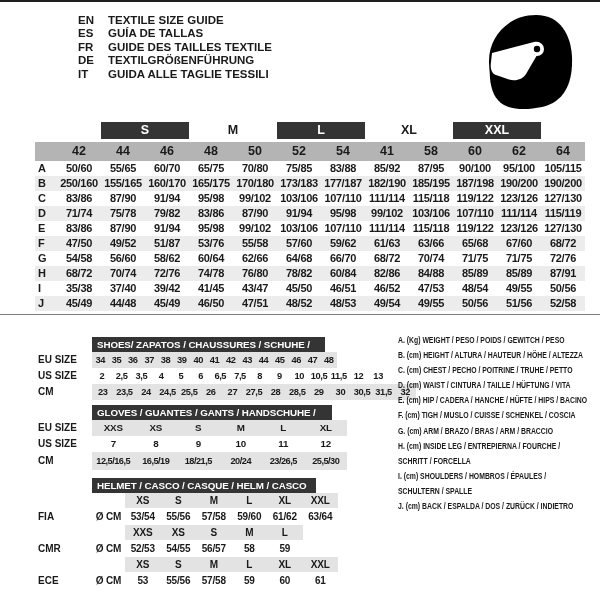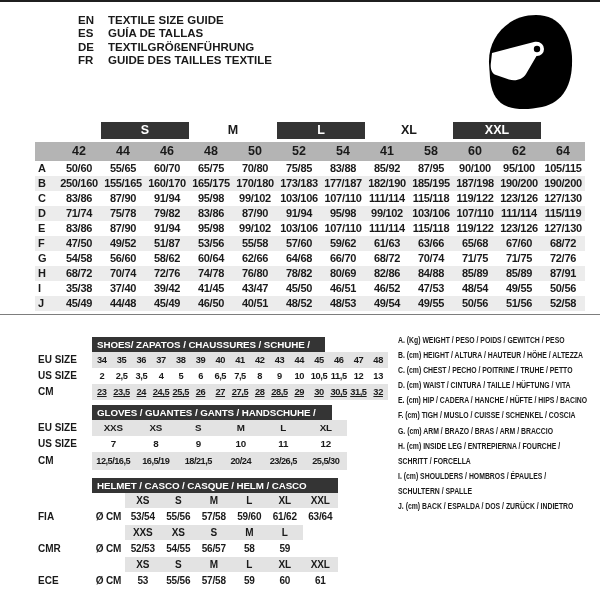--- a/index.html
+++ b/index.html
@@ -65,26 +65,30 @@
 <div class="langs" id="langs">
     <div class="lang-row">
       <div class="lang-code">EN</div>
       <div class="lang-text">TEXTILE SIZE GUIDE</div>
     </div>
     <div class="lang-row">
       <div class="lang-code">ES</div>
       <div class="lang-text">GUÍA DE TALLAS</div>
     </div>
     <div class="lang-row">
+      <div class="lang-code">FR</div>
+      <div class="lang-text">GUIDE DES TAILLES TEXTILE</div>
+    </div>
+    <div class="lang-row">
       <div class="lang-code">DE</div>
       <div class="lang-text">TEXTILGRÖßENFÜHRUNG</div>
     </div>
     <div class="lang-row">
-      <div class="lang-code">FR</div>
-      <div class="lang-text">GUIDE DES TAILLES TEXTILE</div>
+      <div class="lang-code">IT</div>
+      <div class="lang-text">GUIDA ALLE TAGLIE TESSILI</div>
     </div>
   </div>
 
 <div class="helmet-box">
   <svg viewBox="0 0 92 100" width="92" height="100" aria-hidden="true">
     <path d="M54 3 C79 3 89 24 90 45 C91 70 83 90 60 95 C46 98 31 98 22 93 C13 88 9 78 8 66 L7 51 C6 25 26 3 54 3 Z" fill="#000000"></path>
     <path d="M10 41 L52 30 C58 28.5 61 33 58 38 L44 62 C40.5 67.5 33.5 69.5 27 67.5 L14 63 C9.5 61.5 8 56 9 50 Z" fill="#ffffff"></path>
     <circle cx="55" cy="37" r="7" fill="#ffffff"></circle>
     <circle cx="55" cy="37" r="3.2" fill="#000000"></circle>
   </svg>
@@ -188,21 +192,21 @@
       <div class="cell">115/118</div>
       <div class="cell">119/122</div>
       <div class="cell">123/126</div>
       <div class="cell">127/130</div>
     </div>
     <div class="cols d-row alt">
       <div class="rlab">F</div>
       <div class="cell">47/50</div>
       <div class="cell">49/52</div>
       <div class="cell">51/87</div>
-      <div class="cell">53/56</div>
+      <div class="cell">53/76</div>
       <div class="cell">55/58</div>
       <div class="cell">57/60</div>
       <div class="cell">59/62</div>
       <div class="cell">61/63</div>
       <div class="cell">63/66</div>
       <div class="cell">65/68</div>
       <div class="cell">67/60</div>
       <div class="cell">68/72</div>
     </div>
     <div class="cols d-row">
@@ -221,21 +225,21 @@
       <div class="cell">72/76</div>
     </div>
     <div class="cols d-row alt">
       <div class="rlab">H</div>
       <div class="cell">68/72</div>
       <div class="cell">70/74</div>
       <div class="cell">72/76</div>
       <div class="cell">74/78</div>
       <div class="cell">76/80</div>
       <div class="cell">78/82</div>
-      <div class="cell">80/69</div>
+      <div class="cell">60/84</div>
       <div class="cell">82/86</div>
       <div class="cell">84/88</div>
       <div class="cell">85/89</div>
       <div class="cell">85/89</div>
       <div class="cell">87/91</div>
     </div>
     <div class="cols d-row">
       <div class="rlab">I</div>
       <div class="cell">35/38</div>
       <div class="cell">37/40</div>
@@ -249,39 +253,39 @@
       <div class="cell">48/54</div>
       <div class="cell">49/55</div>
       <div class="cell">50/56</div>
     </div>
     <div class="cols d-row alt">
       <div class="rlab">J</div>
       <div class="cell">45/49</div>
       <div class="cell">44/48</div>
       <div class="cell">45/49</div>
       <div class="cell">46/50</div>
-      <div class="cell">40/51</div>
+      <div class="cell">47/51</div>
       <div class="cell">48/52</div>
       <div class="cell">48/53</div>
       <div class="cell">49/54</div>
       <div class="cell">49/55</div>
       <div class="cell">50/56</div>
       <div class="cell">51/56</div>
       <div class="cell">52/58</div>
     </div>
   </div>
 
 <div class="divider"></div>
 
 <div class="section" id="shoes-section">
   <div class="bar" style="width:233px">SHOES/ ZAPATOS / CHAUSSURES / SCHUHE / SCARPE</div>
   <div id="shoes-rows">
       <div class="sec-row h16">
         <div class="sec-lab h16">EU SIZE</div>
-        <div class="sgrid shoes-grid gray h16" style="width: 296px;">
+        <div class="sgrid shoes-grid gray h16" style="width: 245px;">
           <div class="cell">34</div>
           <div class="cell">35</div>
           <div class="cell">36</div>
           <div class="cell">37</div>
           <div class="cell">38</div>
           <div class="cell">39</div>
           <div class="cell">40</div>
           <div class="cell">41</div>
           <div class="cell">42</div>
           <div class="cell">43</div>
@@ -307,21 +311,21 @@
           <div class="cell">9</div>
           <div class="cell">10</div>
           <div class="cell">10,5</div>
           <div class="cell">11,5</div>
           <div class="cell">12</div>
           <div class="cell">13</div>
         </div>
       </div>
       <div class="sec-row h16">
         <div class="sec-lab h16">CM</div>
-        <div class="sgrid shoes-grid gray h16" style="width: 296px; text-decoration: underline;">
+        <div class="sgrid shoes-grid gray h16" style="width: 324px;">
           <div class="cell">23</div>
           <div class="cell">23,5</div>
           <div class="cell">24</div>
           <div class="cell">24,5</div>
           <div class="cell">25,5</div>
           <div class="cell">26</div>
           <div class="cell">27</div>
           <div class="cell">27,5</div>
           <div class="cell">28</div>
           <div class="cell">28,5</div>
@@ -368,21 +372,21 @@
           <div class="cell">18/21,5</div>
           <div class="cell">20/24</div>
           <div class="cell">23/26,5</div>
           <div class="cell">25,5/30</div>
         </div>
       </div>
     </div>
 </div>
 
 <div class="section" id="helmet-section">
-  <div class="bar" style="width:246px">HELMET / CASCO / CASQUE / HELM / CASCO</div>
+  <div class="bar" style="width:224px">HELMET / CASCO / CASQUE / HELM / CASCO</div>
   <div id="helmet-rows">
       <div class="sec-row h15">
         <div class="sec-lab h15"></div>
         <div class="sgrid helmet-grid h15">
           <div class="cell unit-cell"></div>
           <div class="cell gray">XS</div>
           <div class="cell gray">S</div>
           <div class="cell gray">M</div>
           <div class="cell gray">L</div>
           <div class="cell gray">XL</div>

